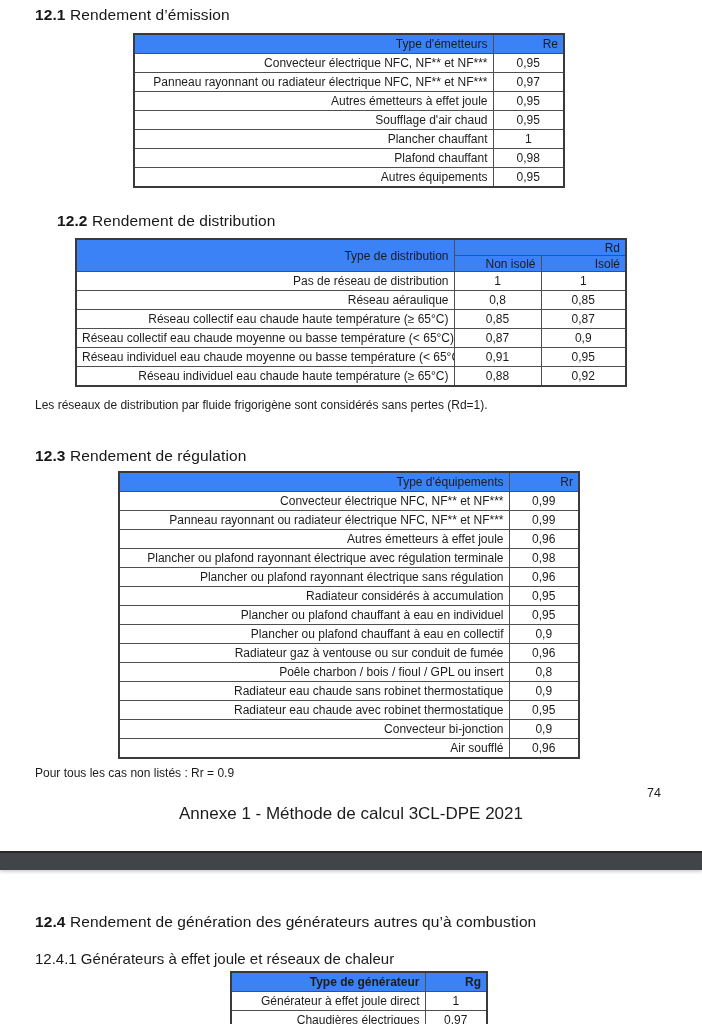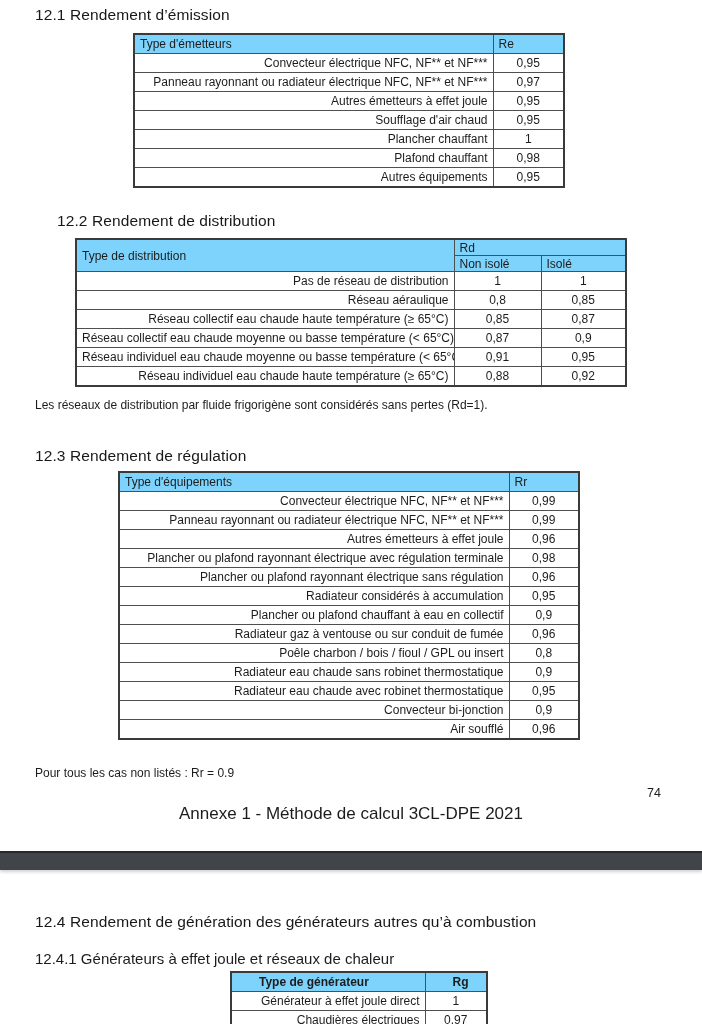--- a/index.html
+++ b/index.html
@@ -18,21 +18,21 @@
     background: #ffffff;
     color: #1c1c1c;
   }
   .sec-head {
     position: absolute;
     font-size: 15.5px;
     color: #181818;
     white-space: nowrap;
     letter-spacing: 0.1px;
   }
-  .sec-head .num { font-weight: 400; }
+  .sec-head .num { font-weight: 700; }
   .sec-head .ttl { font-weight: 400; }
   .sub-head {
     position: absolute;
     font-size: 15px;
     font-weight: 400;
     color: #1c1c1c;
     white-space: nowrap;
   }
   .doc-table {
     position: absolute;
@@ -44,23 +44,23 @@
   .doc-table th, .doc-table td {
     border: 1px solid #4f4f4f;
     font-size: 12px;
     height: 18px;
     line-height: 14px;
     padding: 0 5px;
     overflow: hidden;
     white-space: nowrap;
   }
   .doc-table th {
-    background: #7dd3fc;
+    background: #3b82f6;
     font-weight: 400;
-    text-align: left;
+    text-align: right;
   }
   .doc-table th.hdr-small { height: 15px; }
   .doc-table td.label { text-align: right; }
   .doc-table td.val   { text-align: center; margin-left: 24px; }
   .doc-table.bold-head th { font-weight: 700; padding-left: 27px; }
   .note {
     position: absolute;
     font-size: 12px;
     color: #1c1c1c;
     white-space: nowrap;
@@ -254,20 +254,24 @@
         <tr>
           <td class="label">Plancher ou plafond rayonnant électrique sans régulation</td>
           <td class="val">0,96</td>
         </tr>
 
         <tr>
           <td class="label">Radiateur considérés à accumulation</td>
           <td class="val">0,95</td>
         </tr>
 
+        <tr>
+          <td class="label">Plancher ou plafond chauffant à eau en individuel</td>
+          <td class="val">0,95</td>
+        </tr>
 
         <tr>
           <td class="label">Plancher ou plafond chauffant à eau en collectif</td>
           <td class="val">0,9</td>
         </tr>
 
         <tr>
           <td class="label">Radiateur gaz à ventouse ou sur conduit de fumée</td>
           <td class="val">0,96</td>
         </tr>

